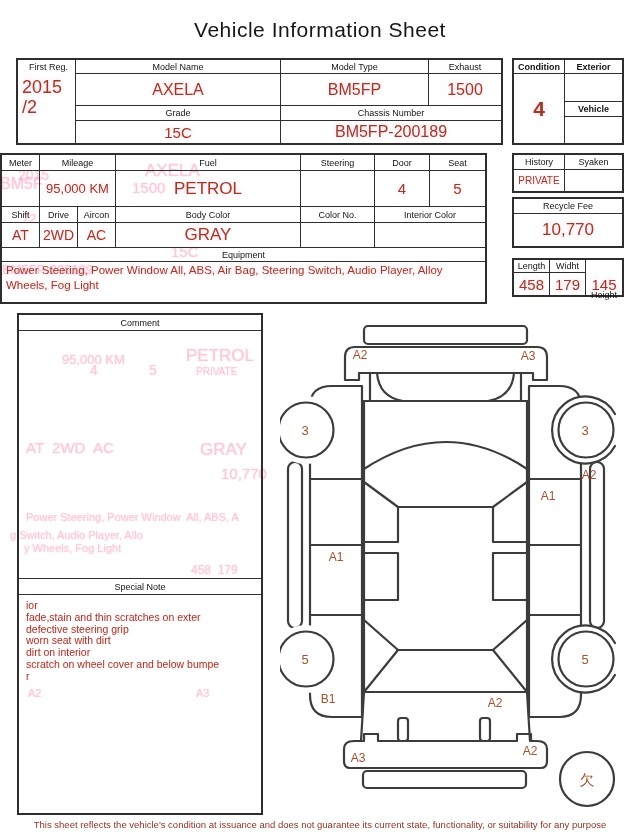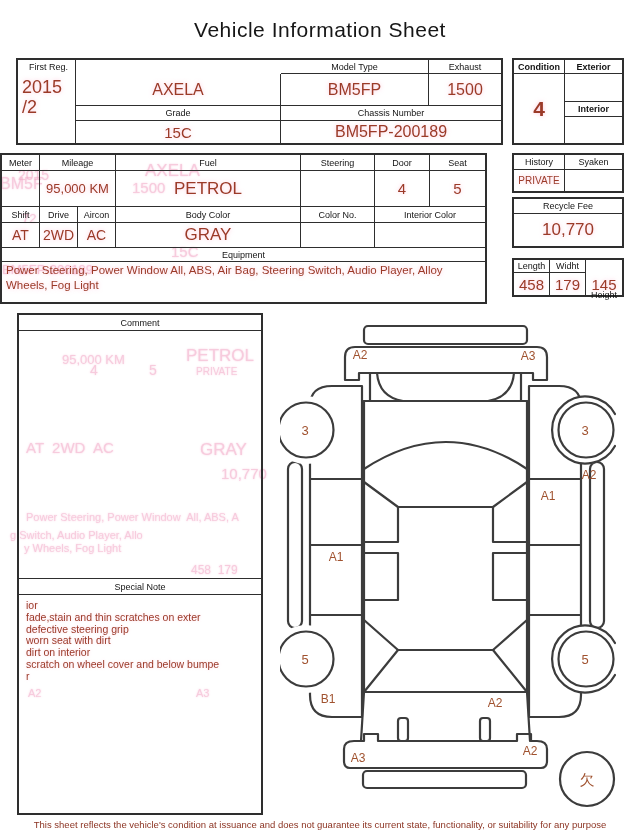--- a/index.html
+++ b/index.html
@@ -96,39 +96,40 @@
 
   <div class="title">Vehicle Information Sheet</div>
 
   <div class="box" style="left:16px;top:58px;width:487px;height:87px;">
     <div class="grid" style="grid-template-columns:58px 205px 148px 72px;grid-template-rows:14px 32px 15px 22px;">
       <div class="cell firstreg nb" style="grid-area:1/1/5/2;">
         <span class="fr-label">First Reg.</span>
         <span class="fr-val val">2015</span>
         <span class="fr-val val">/2</span>
       </div>
+      <div class="cell hdr" style="grid-area:1/2/2/3;">Model Name</div>
       <div class="cell hdr" style="grid-area:1/3/2/4;">Model Type</div>
       <div class="cell hdr nr" style="grid-area:1/4/2/5;">Exhaust</div>
       <div class="cell val f16" style="grid-area:2/2/3/3;">AXELA</div>
       <div class="cell val f16" style="grid-area:2/3/3/4;">BM5FP</div>
       <div class="cell val f16 nr" style="grid-area:2/4/3/5;">1500</div>
       <div class="cell hdr" style="grid-area:3/2/4/3;">Grade</div>
       <div class="cell hdr nr" style="grid-area:3/3/4/5;">Chassis Number</div>
       <div class="cell val f15 nb" style="grid-area:4/2/5/3;">15C</div>
       <div class="cell val f16 nr nb" style="grid-area:4/3/5/5;">BM5FP-200189</div>
     </div>
   </div>
 
   <div class="box" style="left:512px;top:58px;width:112px;height:87px;font-weight:bold;">
     <div class="grid" style="grid-template-columns:51px 57px;grid-template-rows:14px 28px 15px 26px;">
       <div class="cell hdr" style="grid-area:1/1/2/2;">Condition</div>
       <div class="cell hdr nr" style="grid-area:1/2/2/3;">Exterior</div>
       <div class="cell val f20 nb" style="grid-area:2/1/5/2;">4</div>
       <div class="cell nr" style="grid-area:2/2/3/3;"></div>
-      <div class="cell hdr nr" style="grid-area:3/2/4/3;">Interior</div>
+      <div class="cell hdr nr" style="grid-area:3/2/4/3;">Vehicle</div>
       <div class="cell nr nb" style="grid-area:4/2/5/3;"></div>
     </div>
   </div>
 
   <div class="box" style="left:0;top:153px;width:487px;height:151px;">
     <div class="grid" style="grid-template-columns:38px 38px 38px 185px 74px 55px 55px;grid-template-rows:16px 36px 16px 25px 14px 40px;">
       <div class="cell hdr" style="grid-area:1/1/2/2;">Meter</div>
       <div class="cell hdr" style="grid-area:1/2/2/4;">Mileage</div>
       <div class="cell hdr" style="grid-area:1/4/2/5;">Fuel</div>
       <div class="cell hdr" style="grid-area:1/5/2/6;">Steering</div>

